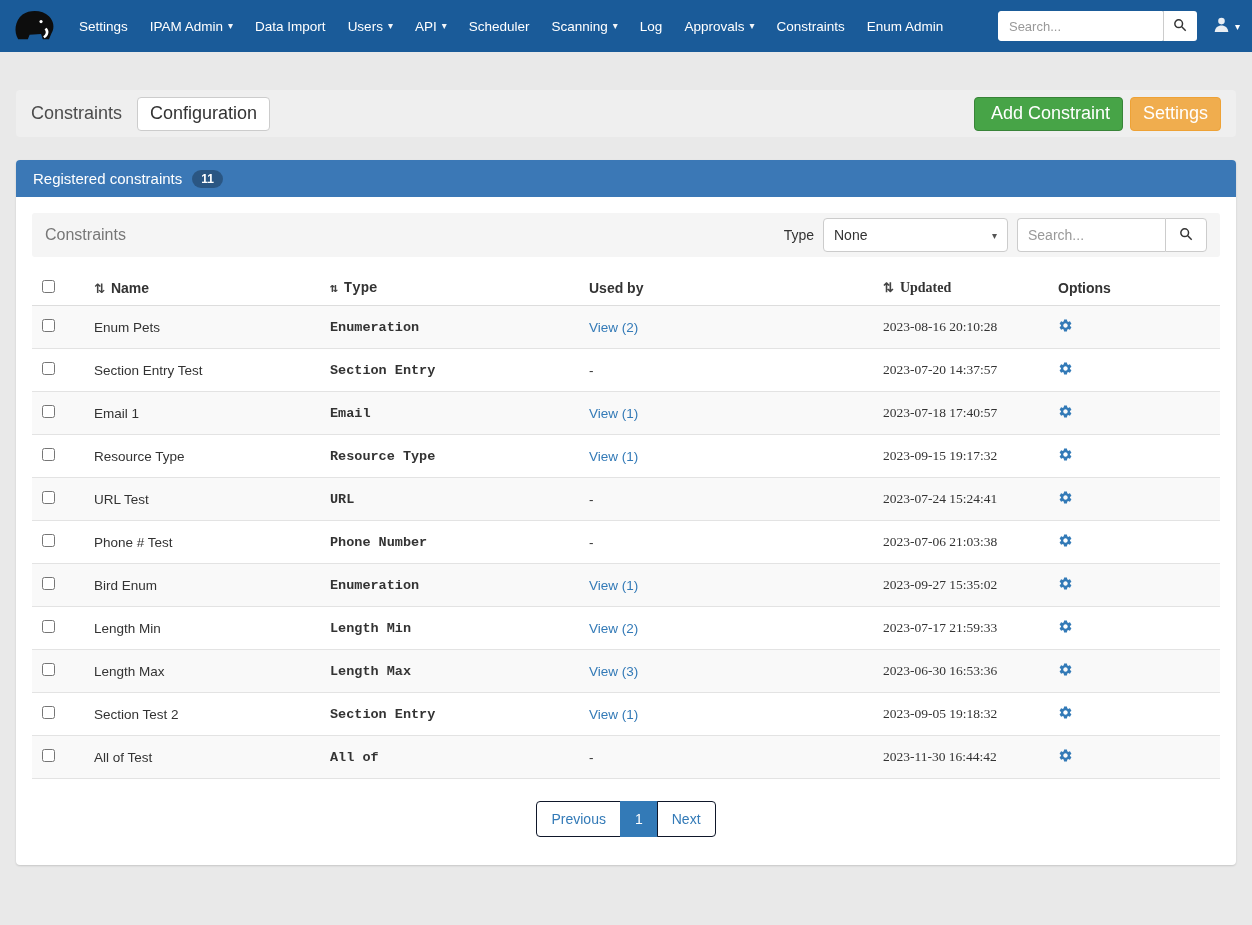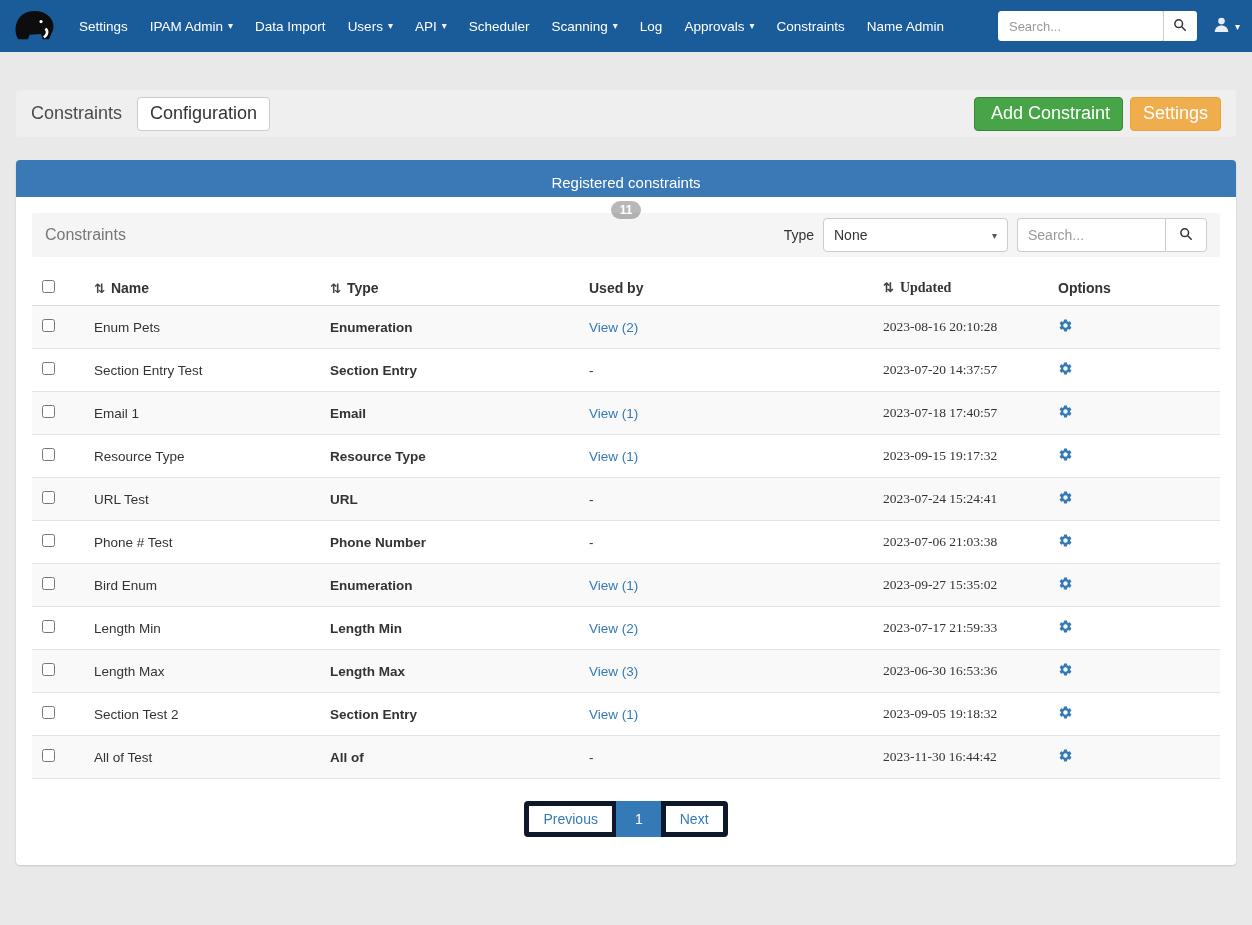--- a/index.html
+++ b/index.html
@@ -32,57 +32,57 @@
   .page-header{margin-top:38px; background:#efefef; border-radius:4px; height:47px; padding:0 15px; display:flex; align-items:center;}
   .ph-left{display:flex; align-items:center; gap:15px;}
   .page-title{font-size:18px; font-weight:normal; color:#4c4c4c; margin:0;}
   .ph-right{margin-left:auto; display:flex; align-items:center; gap:7px;}
   .btn{height:34px; padding:0 12px; border-radius:4px; font-size:18px; cursor:pointer; border:1px solid transparent; font-family:inherit;}
   .btn-default{background:#fff; border-color:#ccc; color:#333;}
   .btn-success{background:var(--green); border-color:#398439; color:#fff;padding-left:16px;}
   .btn-warning{background:var(--orange); border-color:#eea236; color:#fff;}
   
   .panel{margin-top:23px; margin-bottom:20px; background:#fff; border-radius:4px; box-shadow:0 1px 2px rgba(0,0,0,.15); overflow:hidden;}
-  .panel-heading{background:var(--panel-header-bg); color:#fff; height:37px; padding:14px 17px; display:flex; align-items:center; gap:10px; font-size:15px;flex-direction:column;}
+  .panel-heading{background:var(--panel-header-bg); color:#fff; height:37px; padding:14px 17px; display:flex; align-items:center; gap:10px; font-size:15px;}
   .badge{background:rgba(0,0,0,.28); border-radius:10px; padding:3px 9px; font-size:12px; font-weight:bold; line-height:1;}
   .panel-body{padding:16px 16px 28px;}
   
   .toolbar{background:#f5f5f5; border-radius:3px; height:44px; display:flex; align-items:center; padding:0 13px;}
   .toolbar-title{font-size:16px; color:#777;}
   .toolbar-right{margin-left:auto; display:flex; align-items:center; gap:9px;}
   .type-label{font-size:14px; color:#333;}
   .select-wrap{width:185px; height:34px; background:#fff; border:1px solid #ccc; border-radius:4px; display:flex; align-items:center; justify-content:space-between; padding:0 10px; font-size:14px; color:#333; cursor:pointer;}
   .select-caret{font-size:10px; color:#555;}
   .input-group{display:flex;}
   .input-group input{width:148px; height:34px; border:1px solid #ccc; border-right:none; border-radius:4px 0 0 4px; padding:0 10px; font-size:14px; outline:none;}
   .input-group input::placeholder{color:#999;}
   .input-group button{width:42px; height:34px; background:#fff; border:1px solid #ccc; border-radius:0 4px 4px 0; display:flex; align-items:center; justify-content:center; cursor:pointer;}
   
   table.table{width:100%; border-collapse:collapse; margin-top:14px; font-size:13.5px;}
   table.table th{text-align:left; font-size:14px; padding:9px 8px; border-bottom:1px solid #ddd; font-weight:bold; white-space:nowrap;}
   table.table td{padding:12px 8px; border-bottom:1px solid #e3e3e3; vertical-align:middle;}
   tbody tr:nth-child(odd){background:#f9f9f9;}
   .col-check{width:54px;}
   .col-name{width:236px;}
-  .col-type{width:259px;}
+  .col-type{width:259px;font-family:Liberation Mono, monospace;}
   .col-used{width:294px;}
   .col-updated{width:175px;font-family:Liberation Serif, serif;}
   .sort-icon{margin-right:6px; color:#444; font-size:13px; cursor:pointer;}
   .th-label{cursor:pointer;text-align:center;}
   td.cell-type{font-weight:bold;}
   a.used-link{color:var(--link); text-decoration:none; cursor:pointer;}
   .used-dash{color:#333; cursor:default;}
   .gear{display:inline-flex; cursor:pointer;}
   .gear svg{width:15px; height:15px; fill:var(--link);}
   input[type=checkbox]{width:13px; height:13px; cursor:pointer; margin:0 0 0 2px;}
   
   .summary{text-align:center; margin-top:30px; font-size:13.5px; color:#333;}
   .summary b{font-weight:bold;}
   .pagination{display:flex; justify-content:center; margin-top:22px;}
-  .pagination a{border:5px solid #0f172a; background:#fff; color:var(--link); height:36px; padding:0 14px; display:flex; align-items:center; font-size:14px; text-decoration:none; cursor:pointer; margin-left:-1px;}
+  .pagination a{border:1px solid #0f172a; background:#fff; color:var(--link); height:36px; padding:0 14px; display:flex; align-items:center; font-size:14px; text-decoration:none; cursor:pointer; margin-left:-1px;}
   .pagination a:first-child{border-radius:4px 0 0 4px; margin-left:0;}
   .pagination a:last-child{border-radius:0 4px 4px 0;}
   .pagination a.active{background:var(--link); border-color:var(--link); color:#fff;}
 </style>
 </head>
 <body>
 
 <header class="navbar">
   <div class="logo">
     <span>
@@ -133,21 +133,21 @@
   <a class="nav-item">
         <span class="nav-label">Approvals</span>
         <span class="nav-caret">▾</span>
       </a>
 
   <a class="nav-item">
         <span class="nav-label">Constraints</span>
       </a>
 
   <a class="nav-item">
-        <span class="nav-label">Name Admin</span>
+        <span class="nav-label">Enum Admin</span>
       </a>
 </nav>
   <div class="nav-right">
     <input class="nav-search" type="text" placeholder="Search..." style="">
     <button class="nav-search-btn">
       <span>
         <svg viewBox="0 0 16 16" width="14" height="14">
             <circle cx="6.5" cy="6.5" r="4.4" fill="none" stroke="#333" stroke-width="1.7"></circle>
             <line x1="10" y1="10" x2="14.5" y2="14.5" stroke="#333" stroke-width="1.7"></line>
           </svg>

